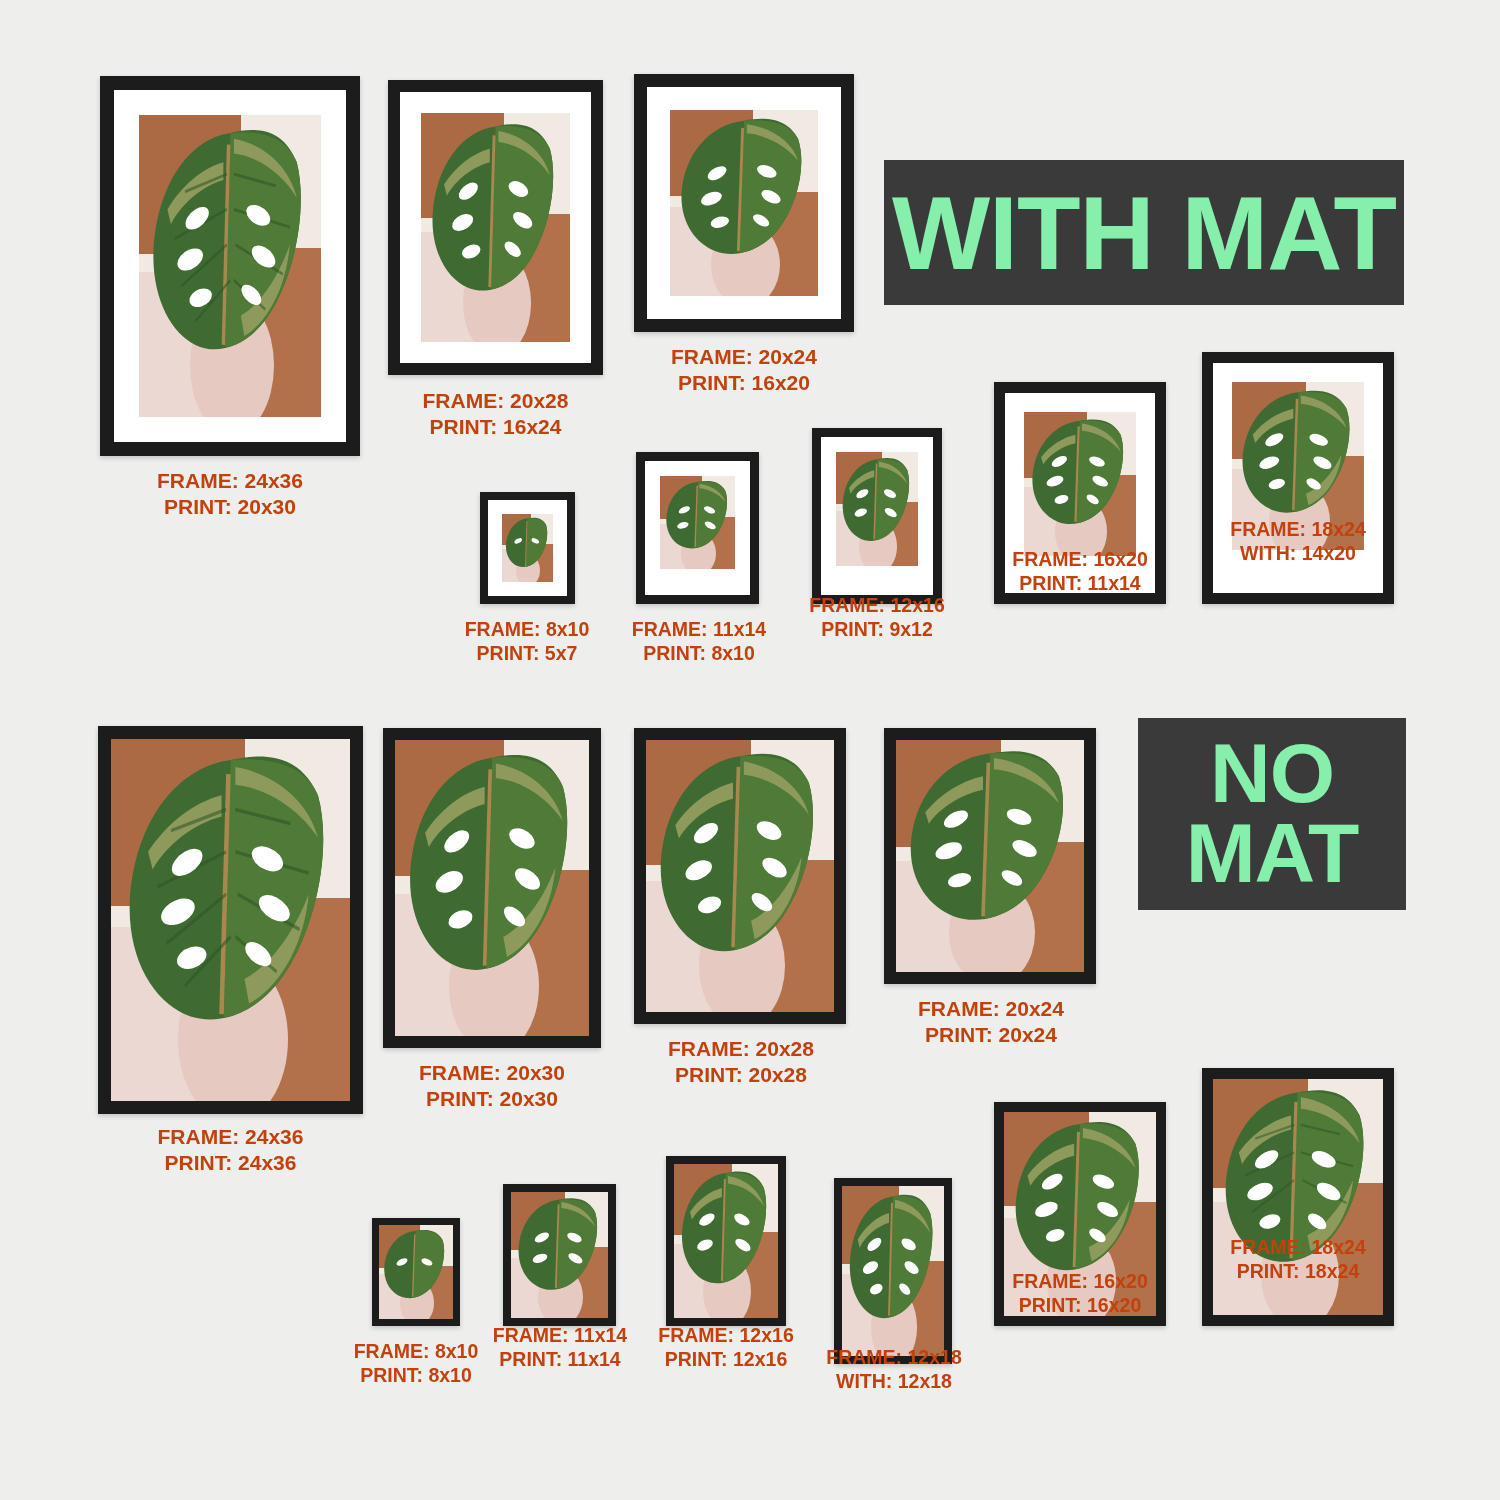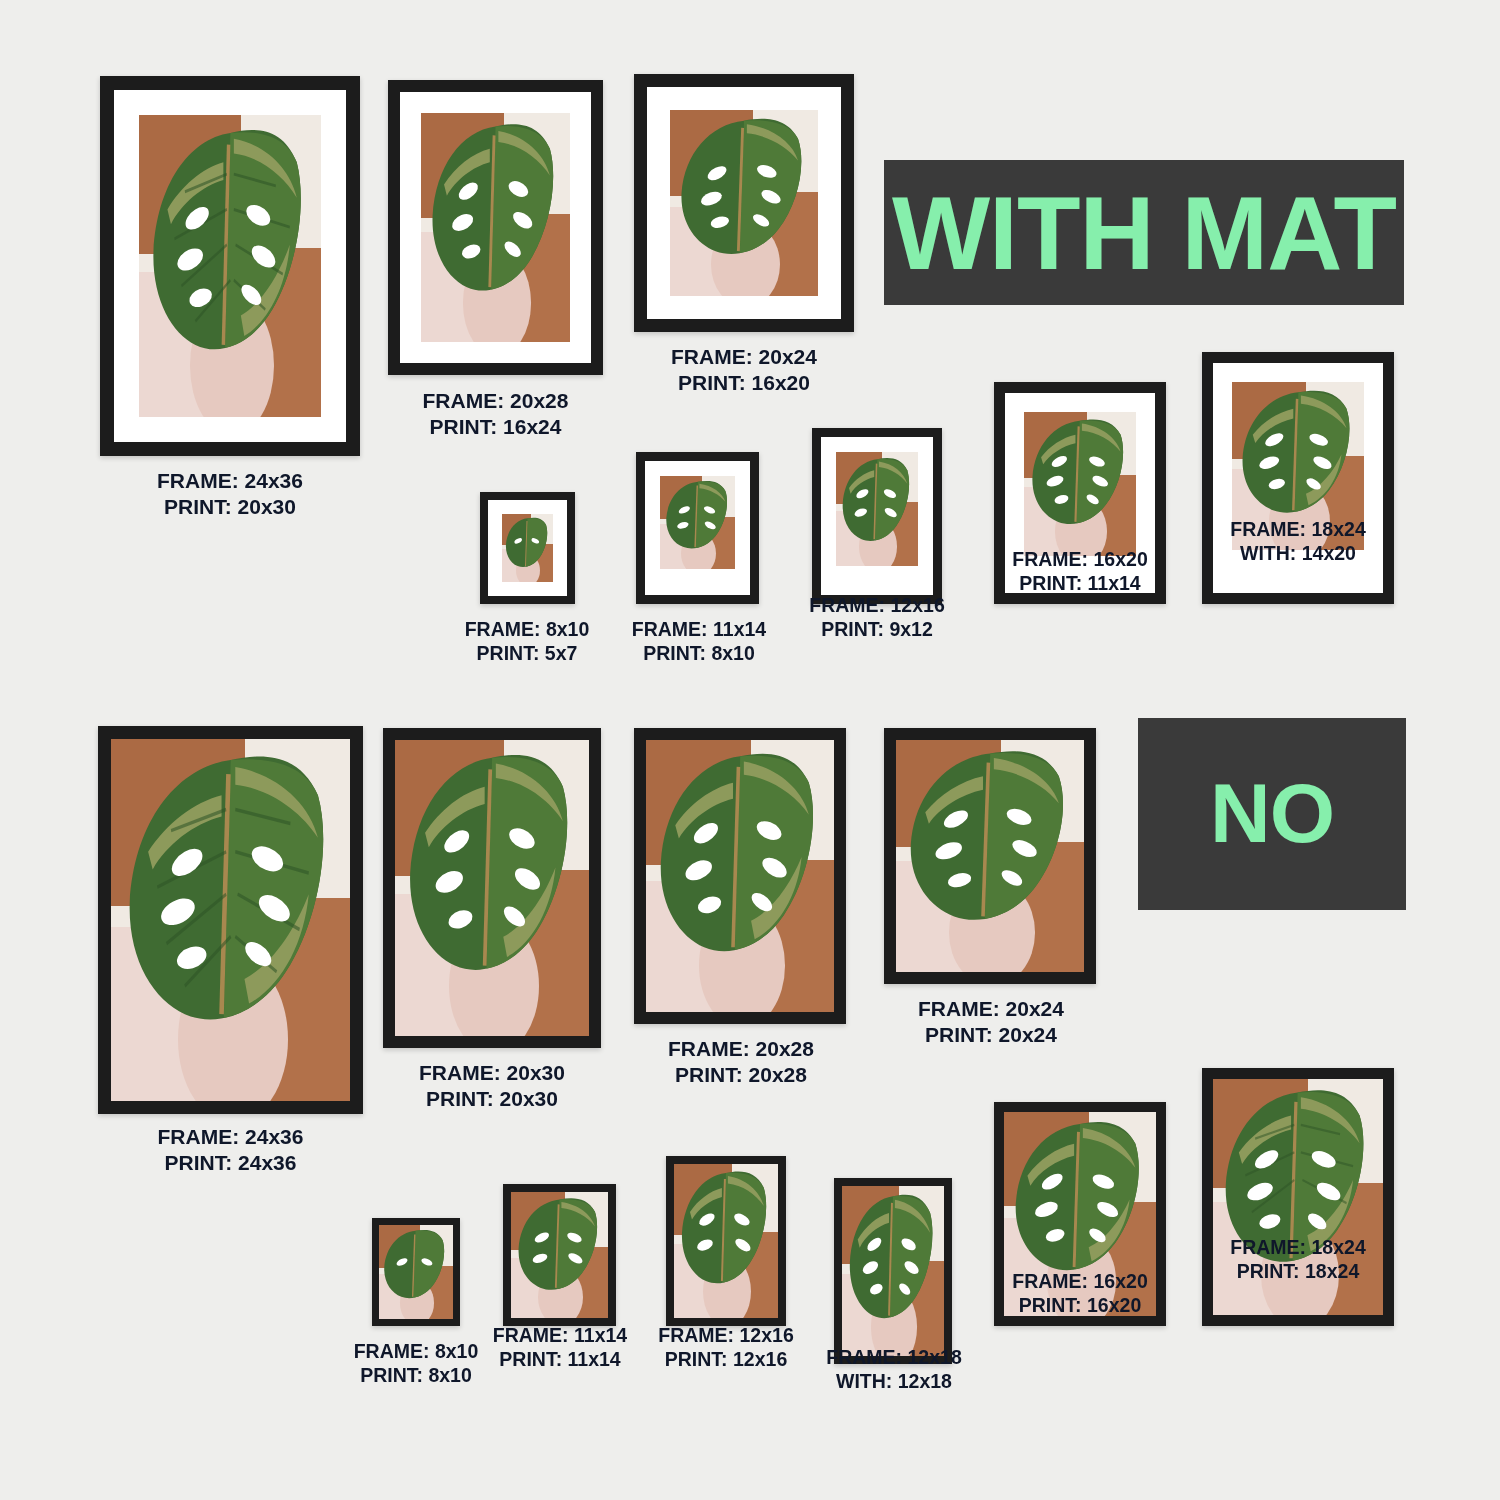--- a/index.html
+++ b/index.html
@@ -41,21 +41,21 @@
   }
   .art {
     position: absolute;
     overflow: hidden;
     background: #efe9e2;
   }
   .caption {
     position: absolute;
     text-align: center;
     font-weight: bold;
-    color: #0f172a;
+    color: #c2410c;
     line-height: 1.22;
     white-space: nowrap;
   }
 
   
   .art-inner {
     position: absolute;
     left: 0; top: 0;
     width: 100%;
     height: 100%;
@@ -149,20 +149,21 @@
 </head>
 <body>
 
 <div class="stage">
 
 
   <div class="title-banner" style="left:884px; top:160px; width:520px; height:145px; font-size:104px;">WITH MAT</div>
 
   <div class="title-banner two-line" style="left:1138px; top:718px; width:268px; height:192px; font-size:84px;">
     <span>NO</span>
+    <span>MAT</span>
   </div>
 
   <div class="frame-unit" style="left:100px; top:76px; width:260px; height:380px;">
     <div class="frame-box" style="width:260px; height:380px;"></div>
     <div class="mat" style="left:14px; top:14px; right:14px; bottom:14px;"></div>
     <div class="art" style="left:39px; top:39px; width:182px; height:302px;">
       <div class="art-inner">
         <div class="art-bg-cream"></div>
         <div class="art-brown-top"></div>
         <div class="art-brown-right"></div>

